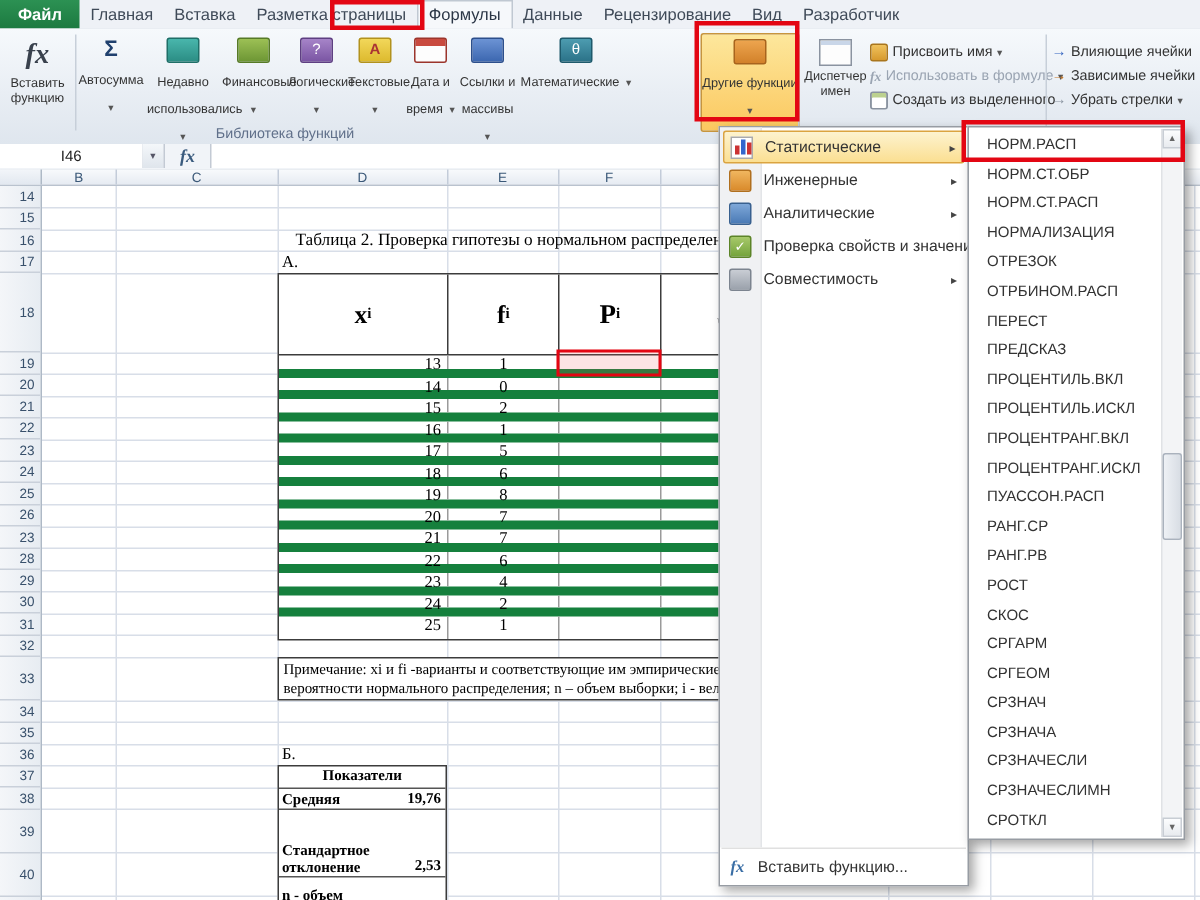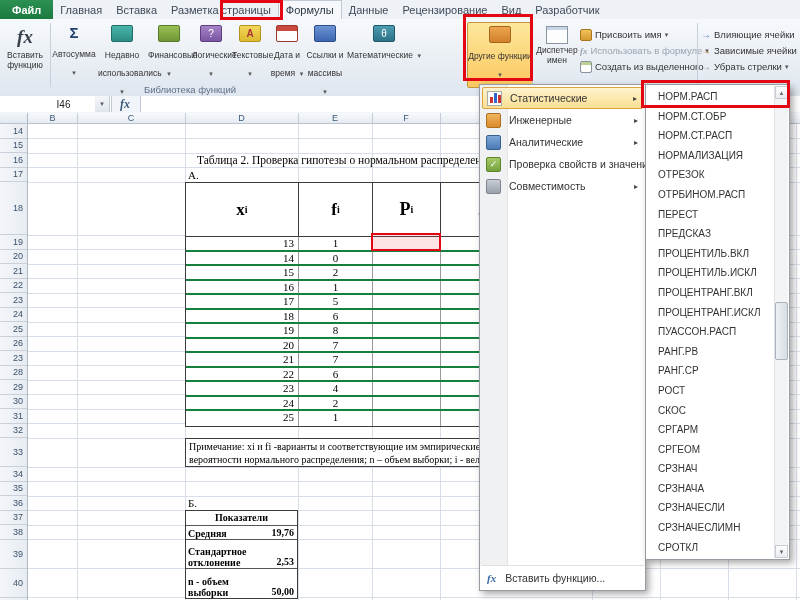--- a/index.html
+++ b/index.html
@@ -57,21 +57,21 @@
      box-shadow:inset 0 3px 0 #bcd18f;}
   .dim{color:#9aa4b2;}
   .arrowg{font-weight:bold;font-size:10px;}
   .a-blue{color:#3565c0;} .a-or{color:#c97a2a;} .a-gray{color:#8b95a1;}
 
   
   .fbar{position:absolute;left:0;top:96px;width:800px;height:17px;background:#f1f4f8;
         border-bottom:1px solid #c3cad4;}
   .namebox{position:absolute;left:0;top:0;width:95px;height:16px;background:#fff;
            border-right:1px solid #c3cad4;font-size:10px;color:#222;
-           display:flex;align-items:center;justify-content:center;padding-left:16px;}
+           display:flex;align-items:center;justify-content:center;}
   .nb-drop{position:absolute;left:95px;top:0;width:14px;height:16px;font-size:7px;color:#556;
            display:flex;align-items:center;justify-content:center;
            background:linear-gradient(#f4f7fa,#dfe5ec);border-right:1px solid #c3cad4;}
   .fx-btn{position:absolute;left:112px;top:0;width:26px;height:16px;
           font-family:"Liberation Serif",serif;font-style:italic;font-weight:bold;
           font-size:12px;color:#3a5b7e;display:flex;align-items:center;justify-content:center;}
   .finput{position:absolute;left:140px;top:0;right:0;height:16px;background:#fff;
           border-left:1px solid #c3cad4;}
 
   
@@ -100,38 +100,38 @@
   .sec-b{position:absolute;left:160px;top:373px;font-size:11px;}
 
   .ta{position:absolute;left:157px;top:58px;width:475px;border:1px solid #3c3c3c;background:#fff;box-sizing:border-box;}
   .ta-head{display:flex;height:53px;border-bottom:1px solid #3c3c3c;}
   .th{box-sizing:border-box;border-right:1px solid #3c3c3c;display:flex;align-items:center;
       justify-content:center;font-family:"Liberation Serif",serif;font-weight:bold;}
   .th1{width:113px;font-size:17px;} .th2{width:74px;font-size:17px;} .th3{width:68px;font-size:18px;}
   .th4{width:152px;font-size:11px;flex-direction:column;line-height:13px;text-align:center;}
   .th5{flex:1;border-right:none;font-size:11px;justify-content:flex-start;padding-left:5px;}
   .th sub{font-size:10px;}
-  .ta-row{display:flex;height:14.5px;box-sizing:border-box;border-bottom:2px solid #15803d;}
+  .ta-row{display:flex;height:14.5px;box-sizing:border-box;border-bottom:6px solid #15803d;}
   .ta-row:last-child{border-bottom:none;}
   .tc{box-sizing:border-box;border-right:1px solid #9a9a9a;font-family:"Liberation Serif",serif;
       font-size:11px;line-height:13px;}
   .c-xi{width:113px;text-align:right;padding-right:4px;}
   .c-fi{width:74px;text-align:center;}
   .c-pi{width:68px;} .c-teor{width:152px;} .c-calc{flex:1;border-right:none;}
 
   .note{position:absolute;left:157px;top:314px;width:471px;height:29px;border:1px solid #3c3c3c;
         background:#fff;font-family:"Liberation Serif",serif;font-size:10px;line-height:13px;
         padding:1px 3px;white-space:nowrap;overflow:hidden;box-sizing:border-box;}
 
   .tb{position:absolute;left:157px;top:386px;width:113px;border:1px solid #3c3c3c;background:#fff;
       font-family:"Liberation Serif",serif;font-weight:bold;font-size:10px;box-sizing:border-box;}
   .tb-h{height:14.5px;box-sizing:border-box;text-align:center;border-bottom:1px solid #555;line-height:14px;}
   .tb-r{display:flex;box-sizing:border-box;border-bottom:1px solid #555;align-items:flex-end;}
   .tb-r:last-child{border-bottom:none;}
-  .tb-r1{height:14.5px;} .tb-r2{height:29px;} .tb-r3{height:29px;}
+  .tb-r1{height:14.5px;} .tb-r2{height:29px;margin-top:16px;} .tb-r3{height:29px;}
   .tb-l{flex:1;padding:0 2px;line-height:11px;}
   .tb-v{padding:0 3px;text-align:right;line-height:13px;white-space:nowrap;}
 
   
   .main-menu{position:absolute;left:479px;top:84px;width:167px;height:507px;background:#fff;
              border:1px solid #979ca3;box-shadow:3px 3px 7px rgba(0,0,0,.35);z-index:50;box-sizing:border-box;}
   .main-menu::before{content:"";position:absolute;left:0;top:0;bottom:25px;width:27px;
              background:#f0f1f3;border-right:1px solid #e3e5e8;}
   .mi{height:22px;display:flex;align-items:center;position:relative;padding-left:4px;margin:0 2px;box-sizing:border-box;}
   .mi.sel{background:linear-gradient(#fdf3cf,#fbdf92);border:1px solid #dba440;border-radius:2px;}
@@ -555,22 +555,22 @@
       <div class="sm-item">НОРМАЛИЗАЦИЯ</div>
       <div class="sm-item">ОТРЕЗОК</div>
       <div class="sm-item">ОТРБИНОМ.РАСП</div>
       <div class="sm-item">ПЕРЕСТ</div>
       <div class="sm-item">ПРЕДСКАЗ</div>
       <div class="sm-item">ПРОЦЕНТИЛЬ.ВКЛ</div>
       <div class="sm-item">ПРОЦЕНТИЛЬ.ИСКЛ</div>
       <div class="sm-item">ПРОЦЕНТРАНГ.ВКЛ</div>
       <div class="sm-item">ПРОЦЕНТРАНГ.ИСКЛ</div>
       <div class="sm-item">ПУАССОН.РАСП</div>
+      <div class="sm-item">РАНГ.СР</div>
       <div class="sm-item">РАНГ.РВ</div>
-      <div class="sm-item">РАНГ.СР</div>
       <div class="sm-item">РОСТ</div>
       <div class="sm-item">СКОС</div>
       <div class="sm-item">СРГАРМ</div>
       <div class="sm-item">СРГЕОМ</div>
       <div class="sm-item">СРЗНАЧ</div>
       <div class="sm-item">СРЗНАЧА</div>
       <div class="sm-item">СРЗНАЧЕСЛИ</div>
       <div class="sm-item">СРЗНАЧЕСЛИМН</div>
       <div class="sm-item">СРОТКЛ</div>
     </div>

